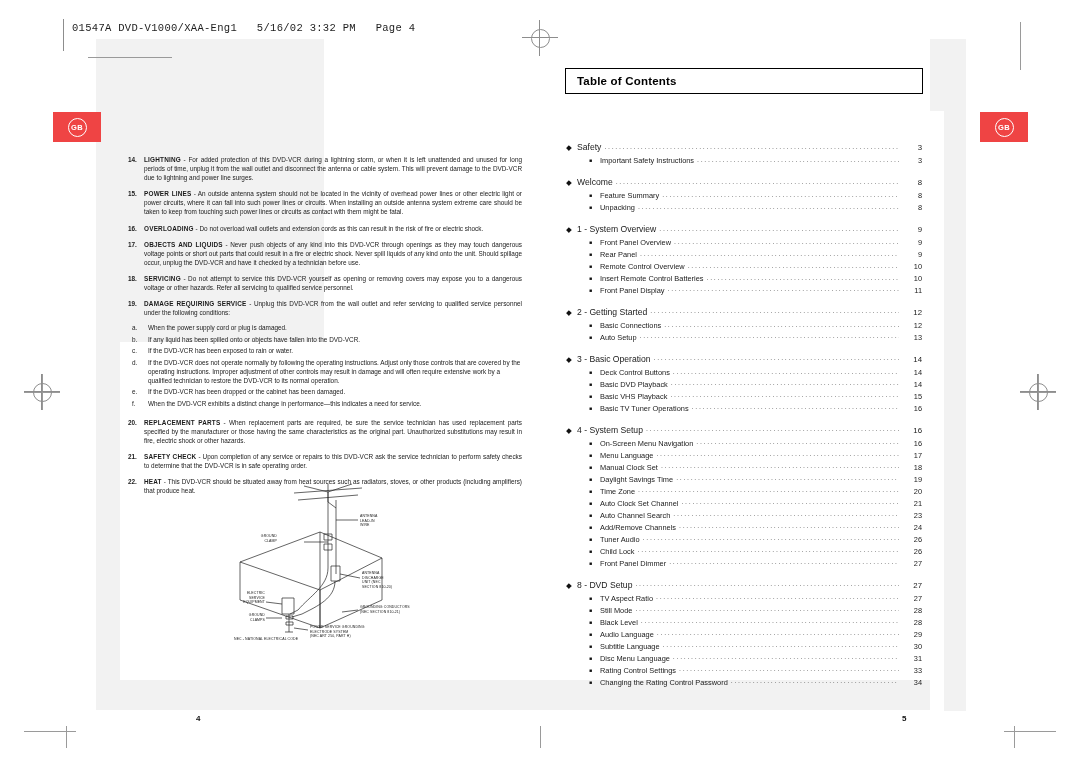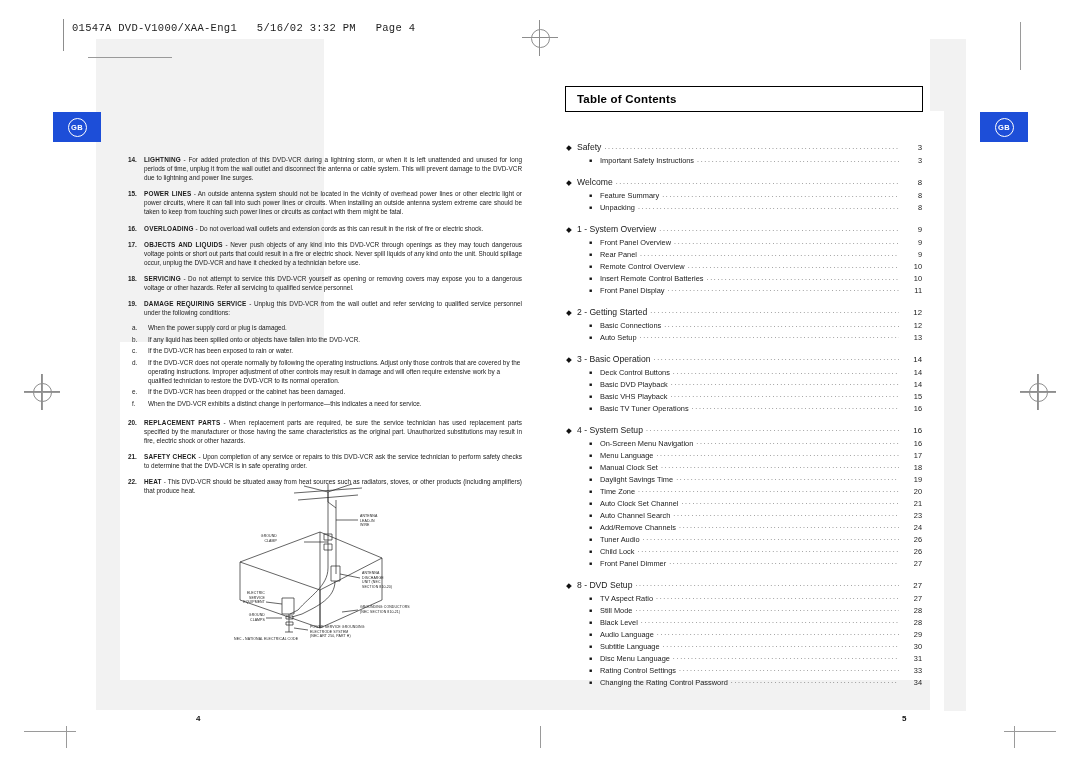--- a/index.html
+++ b/index.html
@@ -68,21 +68,21 @@
     position: absolute;
     left: 63px; top: 19px;
     width: 1px; height: 32px;
     background: #8d8d8d;
   }
 
   
   .gb-tab {
     position: absolute;
     width: 48px; height: 30px;
-    background: #1d4ed8;
+    background: #ef4444;
     display: flex;
     align-items: center;
     justify-content: center;
   }
   .gb-tab .gb-badge {
     width: 17px; height: 17px;
     border: 1.4px solid #ffffff;
     border-radius: 50%;
     color: #ffffff;
     font-size: 7.5px;
@@ -143,21 +143,21 @@
   .diagram-wrap {
     position: absolute;
     left: 232px; top: 462px;
     width: 186px; height: 186px;
   }
   .diagram-wrap svg { display: block; }
 
   
   .toc-title-box {
     position: absolute;
-    left: 565px; top: 86px;
+    left: 565px; top: 68px;
     width: 356px; height: 24px;
     border: 1.2px solid #000000;
     background: #ffffff;
     display: flex;
     align-items: center;
   }
   .toc-title-box .toc-title {
     font-size: 11.5px;
     font-weight: bold;
     letter-spacing: 0.2px;

